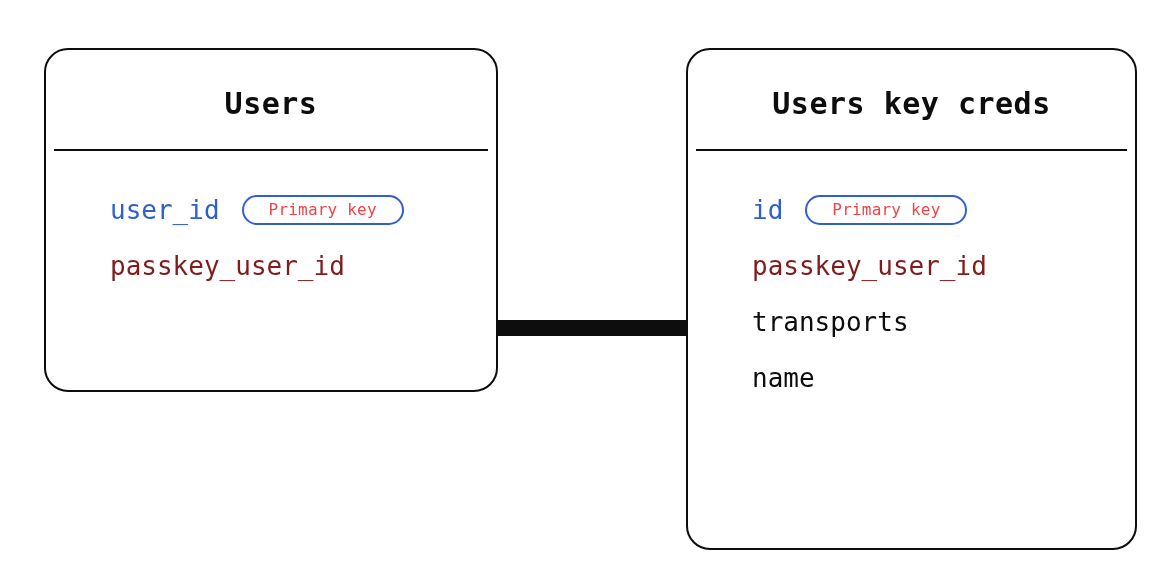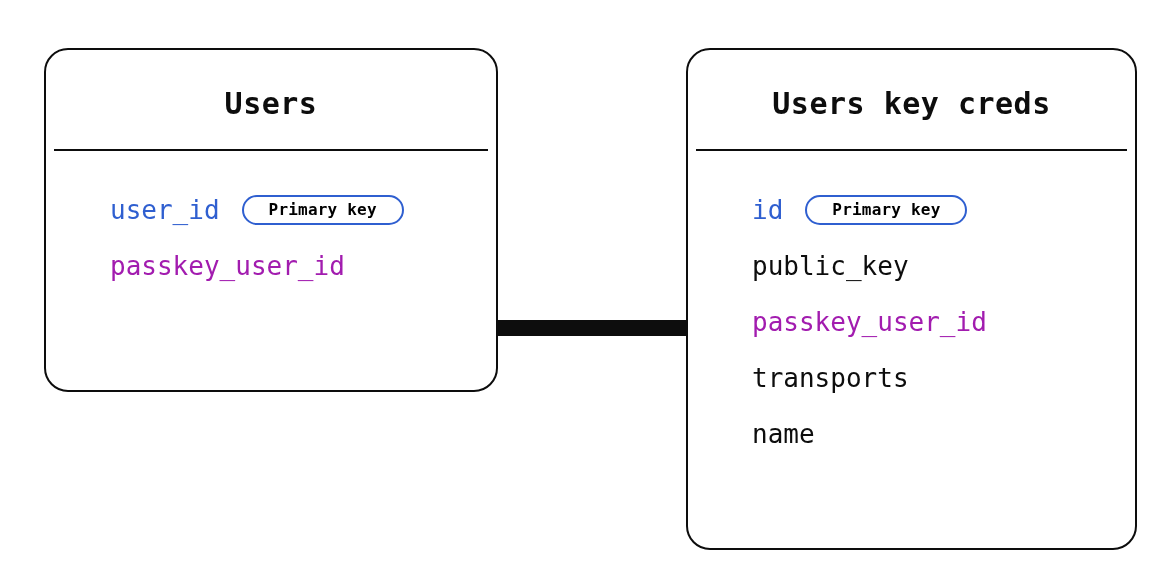--- a/index.html
+++ b/index.html
@@ -78,39 +78,39 @@
 
   .field-name {
     font-family: "DejaVu Sans Mono", "Liberation Mono", monospace;
     font-size: 26px;
     line-height: 1;
     color: #0d0d0d;
     white-space: nowrap;
   }
 
   .field-name.key   { color: #2f5fd0; }
-  .field-name.fkey  { color: #a21caf; }
+  .field-name.fkey  { color: #7f1d1d; }
 
   
   .pk-badge {
     display: inline-flex;
     align-items: center;
     justify-content: center;
     height: 30px;
     padding: 0 17px;
     border: 2px solid #2f5fd0;
     border-radius: 999px;
     background: #ffffff;
   }
 
   .pk-badge-label {
     font-family: "DejaVu Sans Mono", "Liberation Mono", monospace;
     font-size: 16px;
-    font-weight: bold;
-    color: #000000;
+    font-weight: normal;
+    color: #ef4444;
     line-height: 1;
     white-space: nowrap;
     letter-spacing: 0.2px;
   }
 
   
   #relationship-connector {
     position: absolute;
     left: 481px;
     top: 304px;
@@ -153,23 +153,20 @@
     </div>
     <div class="entity-fields">
 
       <div class="field-row">
         <span class="field-name key">id</span>
         <span class="pk-badge">
           <span class="pk-badge-label">Primary key</span>
         </span>
       </div>
 
-      <div class="field-row">
-        <span class="field-name">public_key</span>
-      </div>
 
       <div class="field-row">
         <span class="field-name fkey">passkey_user_id</span>
       </div>
 
 
       <div class="field-row">
         <span class="field-name">transports</span>
       </div>
 

